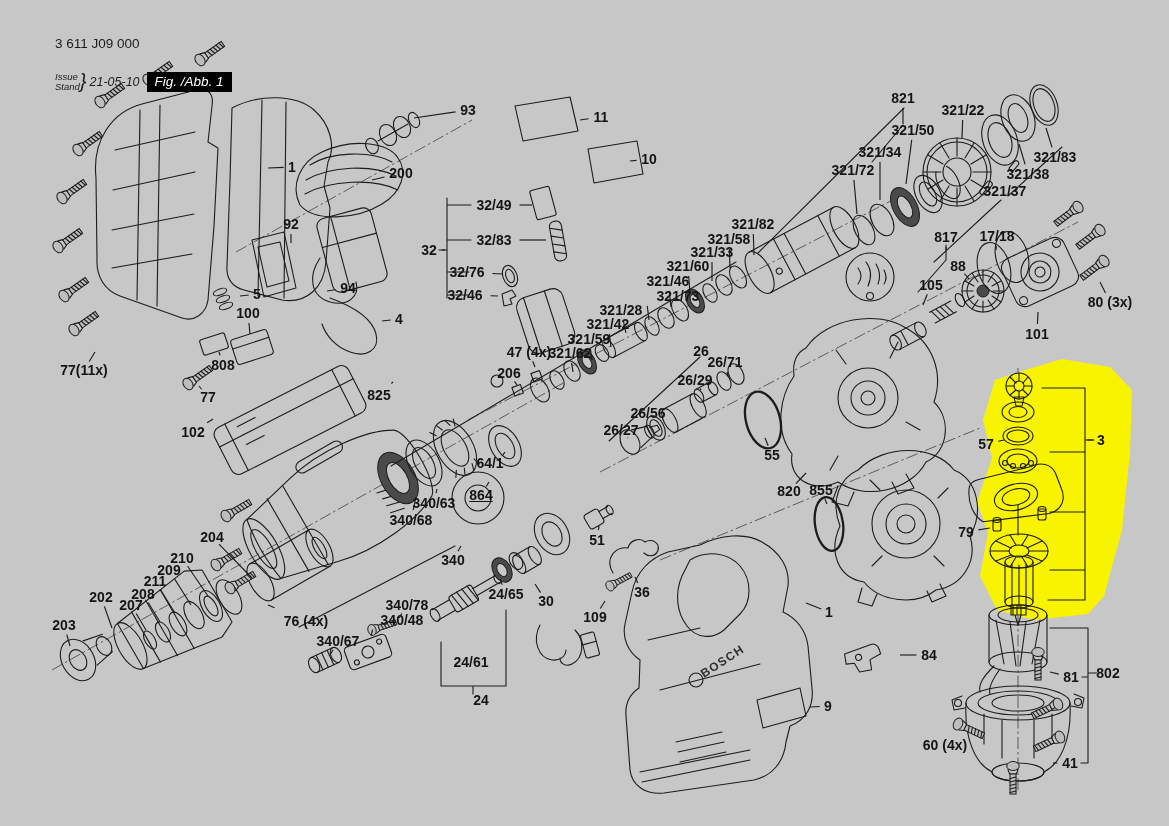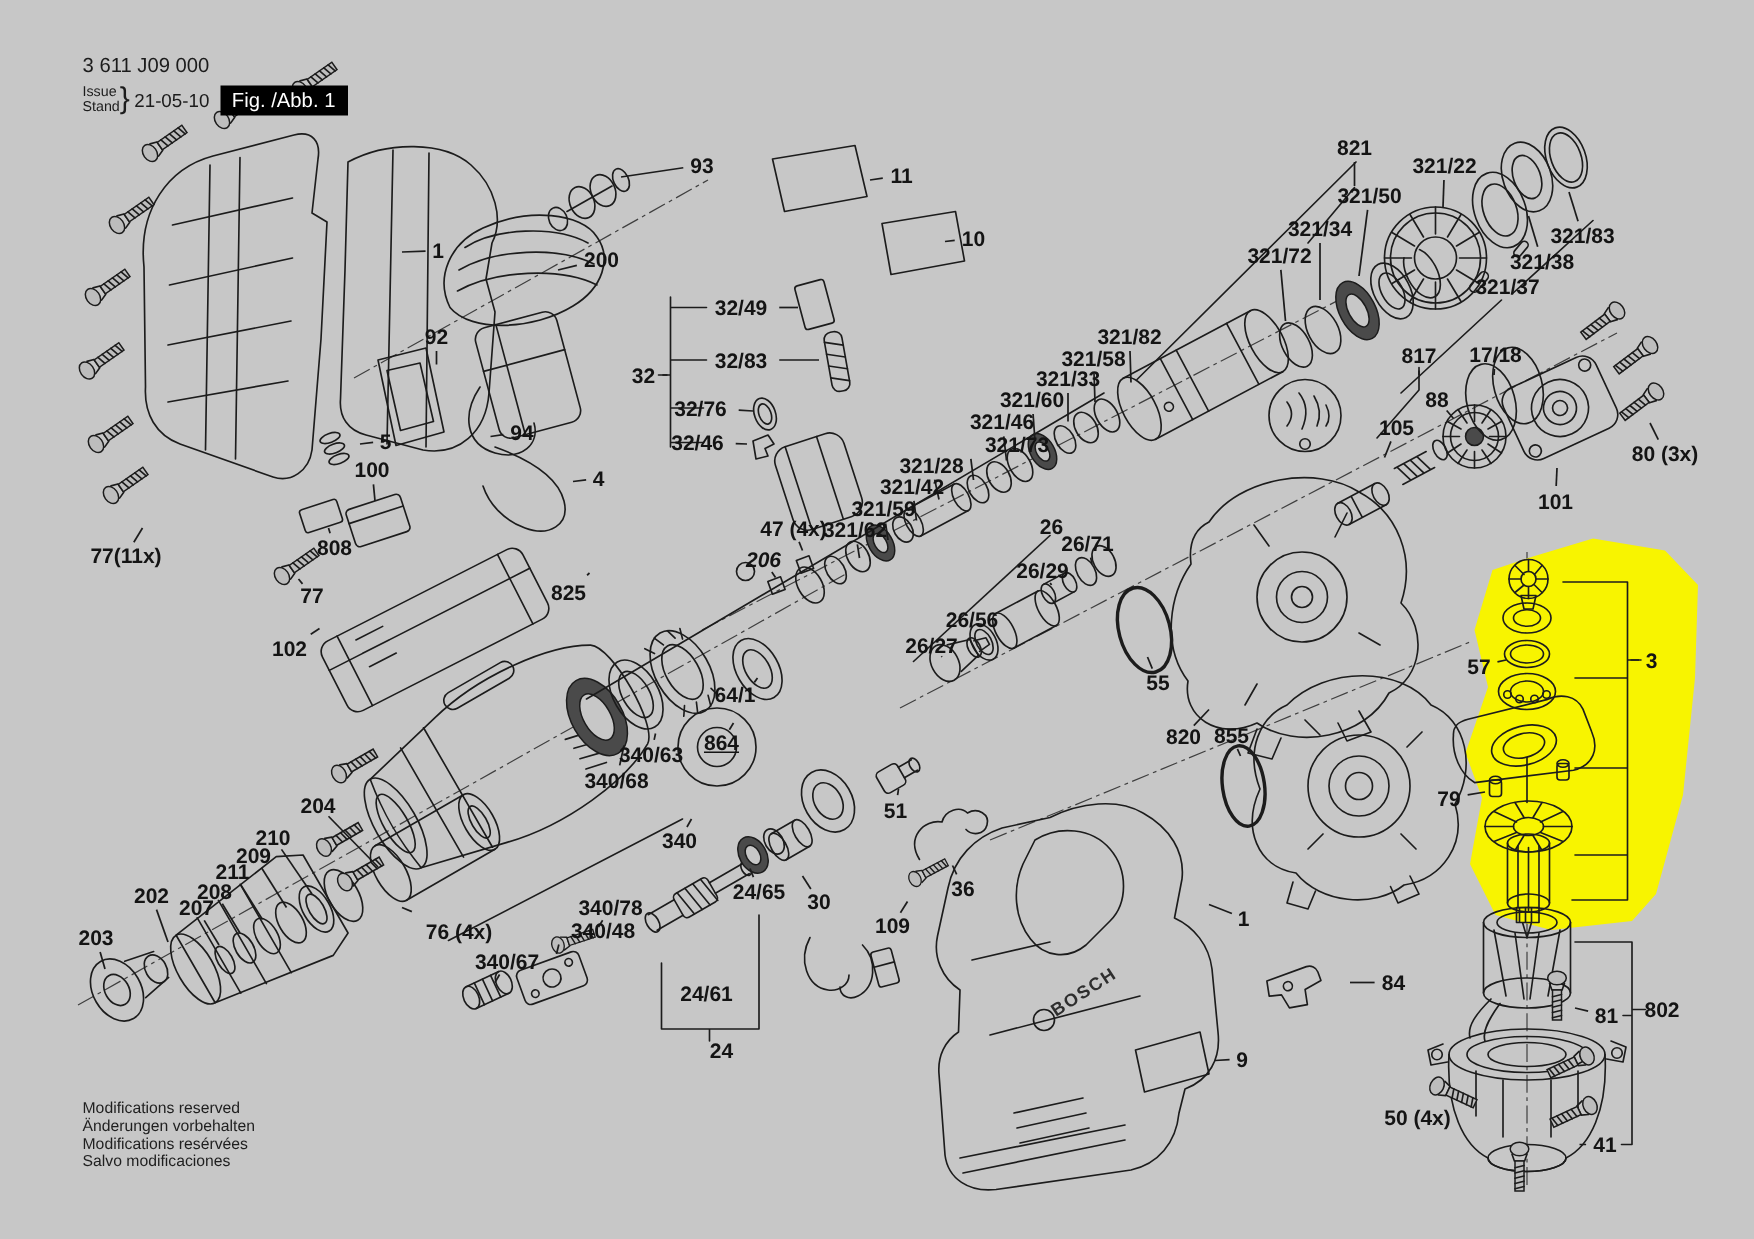--- a/index.html
+++ b/index.html
@@ -13,21 +13,21 @@
   .drk{fill:#4a4a4a;stroke:#1c1c1c;stroke-width:1;}
   .bgf{fill:var(--bg);stroke:#1c1c1c;stroke-width:1;}
   .mtl{fill:#bdbdbd;stroke:#1c1c1c;stroke-width:1;}
   .hl{fill:var(--highlight);stroke:none;}
   .leader{stroke:#1c1c1c;stroke-width:1.15;}
   .brand{font:700 12px "Liberation Sans",sans-serif;fill:#2e2e2e;letter-spacing:1.2px;stroke:none;}
   .part-label{position:absolute;transform:translate(-50%,-50%);font-weight:bold;font-size:14px;
               white-space:nowrap;color:#141414;}
   #header{position:absolute;left:55px;top:36px;}
   .doc-number{font-size:13.5px;}
-  .issue-row{display:flex;align-items:center;margin-top:4px;}
+  .issue-row{display:flex;align-items:center;margin-top:19px;font-style:italic;}
   .issue-stand{font-size:9.5px;line-height:9.5px;}
   .brace{font-size:20px;font-weight:400;margin:0 3px 0 0;}
   .date{font-size:12.5px;margin-right:7px;}
   .fig-box{background:var(--fig-box-bg);color:var(--fig-box-text);font-size:13.5px;padding:2px 8px 3px;}
   #footer{position:absolute;left:55px;top:734px;font-size:10.5px;line-height:11.8px;color:#1f1f1f;}
 </style>
 </head>
 <body>
 
 <div id="stage">
@@ -576,21 +576,21 @@
       <div class="part-label" style="left: 467px; top: 272px;">32/76</div>
       <div class="part-label" style="left: 465px; top: 295px;">32/46</div>
       <div class="part-label" style="left: 257px; top: 294px;">5</div>
       <div class="part-label" style="left: 248px; top: 313px;">100</div>
       <div class="part-label" style="left: 223px; top: 365px;">808</div>
       <div class="part-label" style="left: 208px; top: 397px;">77</div>
       <div class="part-label" style="left: 84px; top: 370px;">77(11x)</div>
       <div class="part-label" style="left: 193px; top: 432px;">102</div>
       <div class="part-label" style="left: 379px; top: 395px;">825</div>
       <div class="part-label" style="left: 399px; top: 319px;">4</div>
-      <div class="part-label" style="left: 509px; top: 373px; font-style: italic;">206</div>
+      <div class="part-label" style="left: 509px; top: 373px;">206</div>
       <div class="part-label" style="left: 529px; top: 352px;">47 (4x)</div>
       <div class="part-label" style="left: 570px; top: 353px;">321/62</div>
       <div class="part-label" style="left: 589px; top: 339px;">321/59</div>
       <div class="part-label" style="left: 608px; top: 324px;">321/42</div>
       <div class="part-label" style="left: 621px; top: 310px;">321/28</div>
       <div class="part-label" style="left: 646px; top: 296px; margin-left: 32px;">321/73</div>
       <div class="part-label" style="left: 668px; top: 281px;">321/46</div>
       <div class="part-label" style="left: 688px; top: 266px;">321/60</div>
       <div class="part-label" style="left: 712px; top: 252px;">321/33</div>
       <div class="part-label" style="left: 729px; top: 239px;">321/58</div>
@@ -642,24 +642,18 @@
       <div class="part-label" style="left: 597px; top: 540px;">51</div>
       <div class="part-label" style="left: 595px; top: 617px;">109</div>
       <div class="part-label" style="left: 471px; top: 662px;">24/61</div>
       <div class="part-label" style="left: 481px; top: 700px;">24</div>
       <div class="part-label" style="left: 642px; top: 592px;">36</div>
       <div class="part-label" style="left: 829px; top: 612px;">1</div>
       <div class="part-label" style="left: 828px; top: 706px;">9</div>
       <div class="part-label" style="left: 929px; top: 655px;">84</div>
       <div class="part-label" style="left: 1071px; top: 677px;">81</div>
       <div class="part-label" style="left: 1108px; top: 673px;">802</div>
-      <div class="part-label" style="left: 945px; top: 745px;">50 (4x)</div>
+      <div class="part-label" style="left: 945px; top: 745px;">60 (4x)</div>
       <div class="part-label" style="left: 1070px; top: 763px;">41</div>
     </div>
 
-  <div id="footer">
-    <div>Modifications reserved</div>
-    <div>Änderungen vorbehalten</div>
-    <div>Modifications resérvées</div>
-    <div>Salvo modificaciones</div>
-  </div>
 
 </div>
 
 </body></html>

